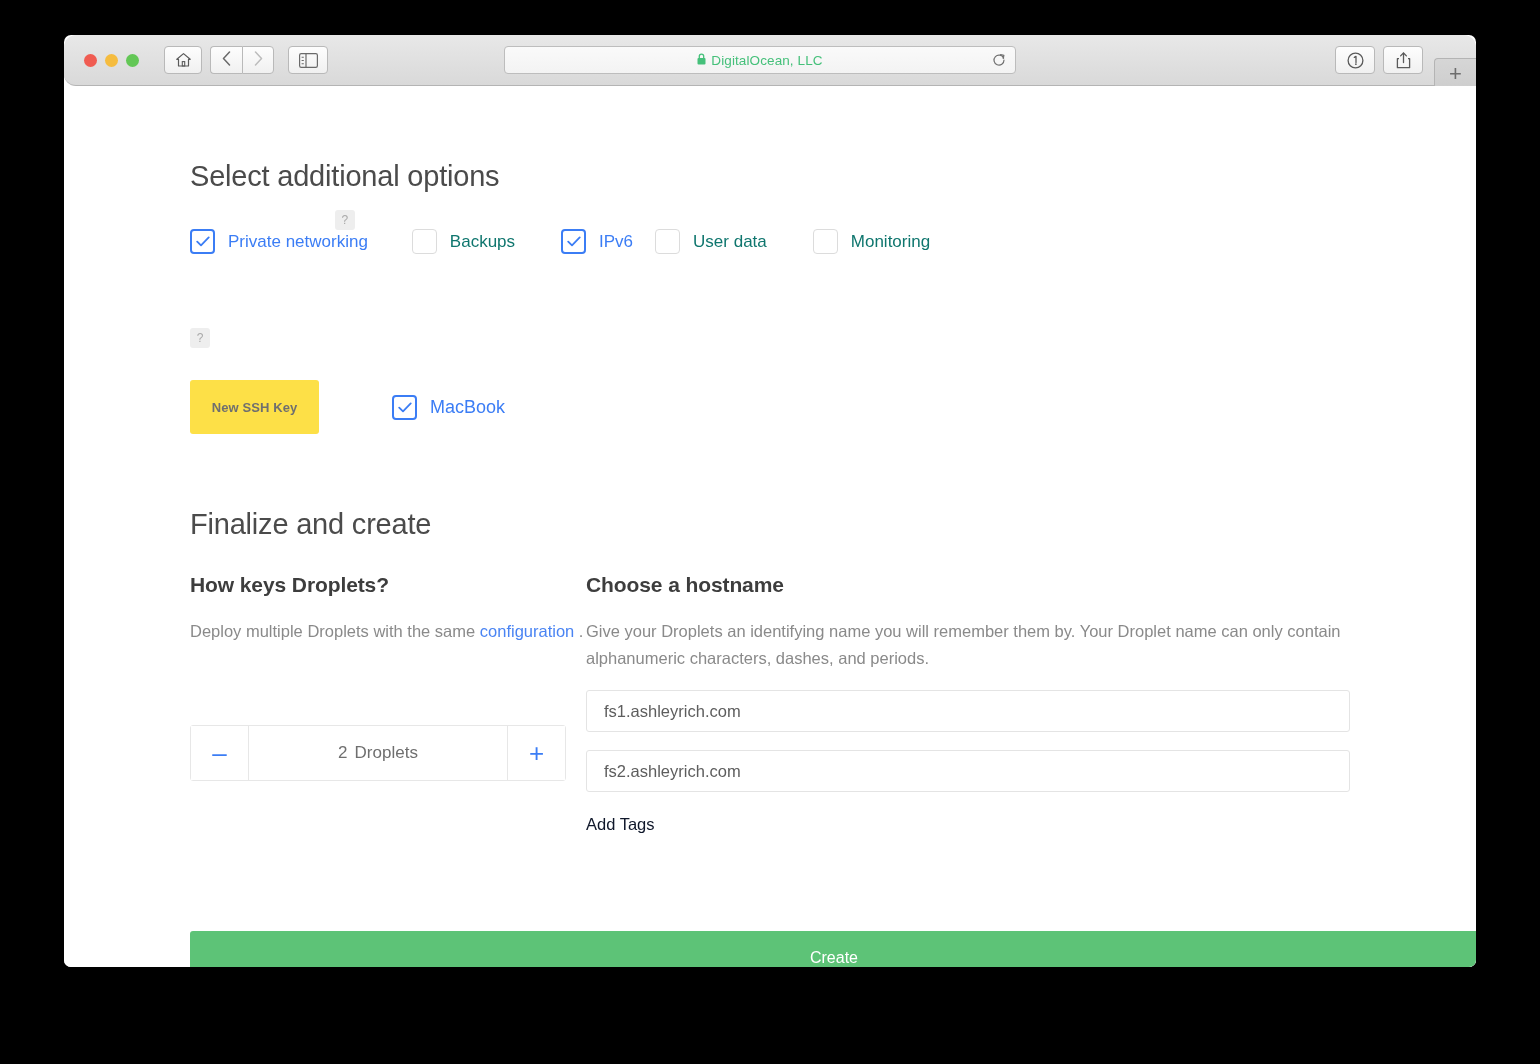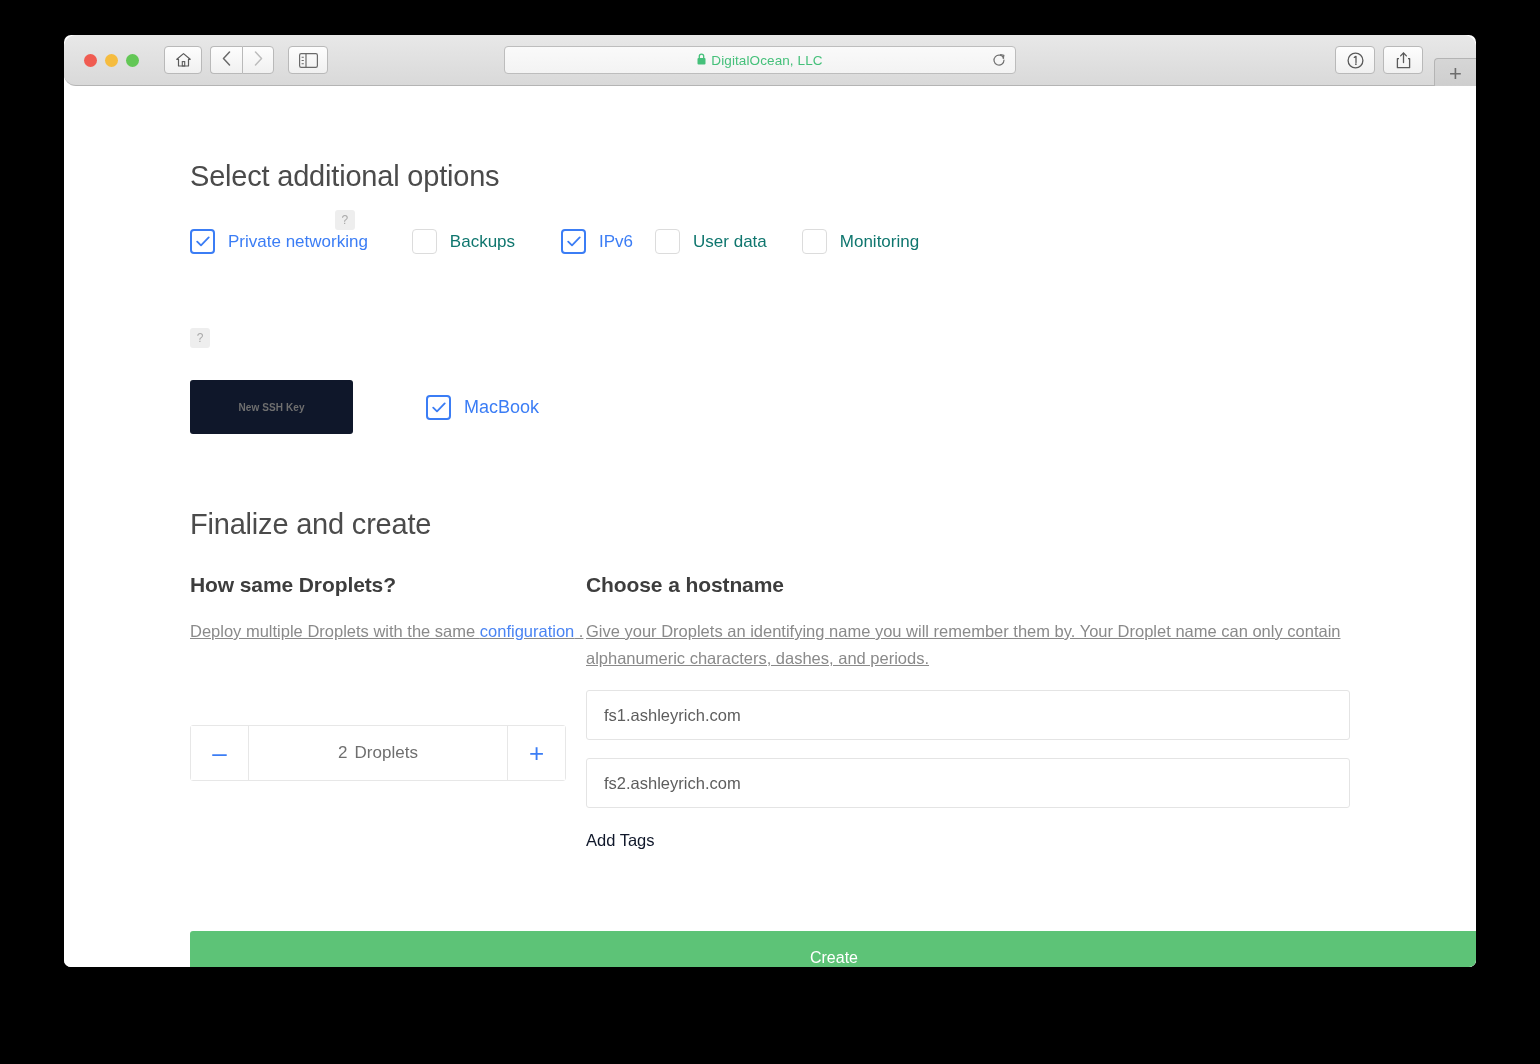--- a/index.html
+++ b/index.html
@@ -135,23 +135,23 @@
   .opt-label.on  { color: #3b7df5; }
   .opt-label.off { color: #0f766e; }
 
   
   .ssh-title { position: absolute; top: 236px; left: 0; }
   .ssh-row {
     position: absolute; top: 294px; left: 0;
     display: flex; align-items: center;
   }
   .new-ssh-btn {
-    width: 163px; height: 54px;
-    background: #0f172a; border: none; border-radius: 3px;
-    color: #6f6f6f; font-size: 10px; font-weight: 700;
+    width: 129px; height: 54px;
+    background: #fde047; border: none; border-radius: 3px;
+    color: #6f6f6f; font-size: 13px; font-weight: 700;
     font-family: "Liberation Sans", sans-serif;
     display: flex; align-items: center; justify-content: center;
     letter-spacing: .1px;
   }
   .ssh-key { display: flex; align-items: center; margin-left: 73px; }
   .ssh-key .opt-label { font-size: 18px; }
 
   
   .final-title {
     position: absolute; top: 422px; left: 0;
@@ -162,21 +162,20 @@
   .col-left  { width: 396px; }
   .col-right { width: 764px; }
   h3.col-title {
     font-size: 21px; font-weight: 700; color: #3d3d3d;
     letter-spacing: -0.1px;
     margin-bottom: 21px;
   }
   p.col-desc {
     font-size: 16.5px; color: #8a8a8a; line-height: 1.65;
     margin: 0;
-    text-decoration: underline;
   }
   .link { color: #4a84f3; text-decoration: none; }
 
   .stepper {
     position: absolute; top: 152px; left: 0;
     width: 376px; height: 56px;
     border: 1px solid #e7e7e7; border-radius: 3px;
     display: flex; align-items: stretch;
     background: #fff;
   }
@@ -189,21 +188,21 @@
   .step-btn.minus { border-right: 1px solid #e7e7e7; }
   .step-btn.plus  { border-left: 1px solid #e7e7e7; }
   .step-val {
     flex: 1;
     display: flex; align-items: center; justify-content: center;
     gap: 7px;
     font-size: 17px; color: #6f6f6f;
   }
 
   .host-input {
-    width: 764px; height: 50px;
+    width: 764px; height: 42px;
     border: 1px solid #e4e4e4; border-radius: 3px;
     background: #fff;
     padding: 0 17px;
     font-size: 16.5px; color: #5d5d5d;
     font-family: "Liberation Sans", sans-serif;
     display: flex; align-items: center;
     margin-top: 18px;
   }
   .add-tags {
     display: inline-block;
@@ -340,21 +339,21 @@
 
         <div class="opt" style="margin-right:22px">
           <span class="cbox on">
             <svg width="14" height="11" viewBox="0 0 14 11">
                 <path d="M1.2 5.6 5 9.4 12.7 1.4" fill="none" stroke="#3b7df5" stroke-width="1.8" stroke-linecap="round" stroke-linejoin="round"></path>
               </svg>
           </span>
           <span class="opt-label on">IPv6</span>
         </div>
 
-        <div class="opt" style="margin-right:35px">
+        <div class="opt" style="margin-right:46px">
           <span class="cbox off">
             
           </span>
           <span class="opt-label off">User data</span>
         </div>
 
         <div class="opt">
           <span class="cbox off">
             
           </span>
@@ -375,21 +374,21 @@
               </svg>
           </span>
           <span class="opt-label on">MacBook</span>
         </div>
       </div>
 
       <div class="final-title">Finalize and create</div>
 
       <div class="cols">
         <div class="col-left">
-          <h3 class="col-title">How same Droplets?</h3>
+          <h3 class="col-title">How keys Droplets?</h3>
           <p class="col-desc"><span>Deploy multiple Droplets with the same </span><a class="link" href="#">configuration</a><span> .</span></p>
           <div class="stepper">
             <div class="step-btn minus">–</div>
             <div class="step-val">
               <span>2</span>
               <span>Droplets</span>
             </div>
             <div class="step-btn plus">+</div>
           </div>
         </div>

